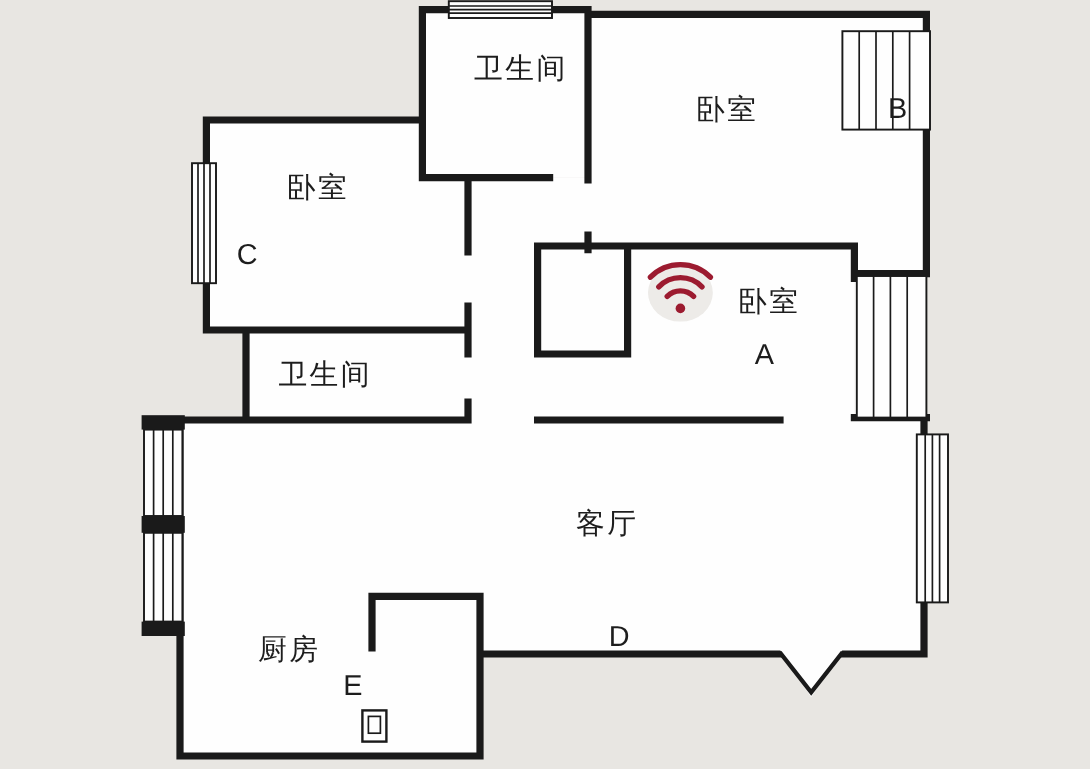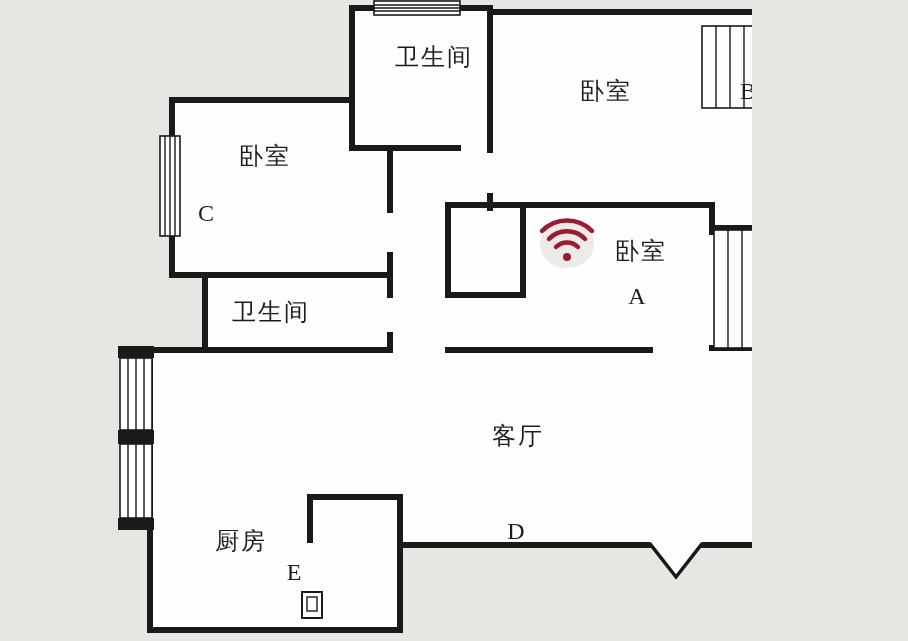--- a/index.html
+++ b/index.html
@@ -9,24 +9,23 @@
     --wifi:#9c1b30;
     --text:#1d1d1d;
   }
   html,body{margin:0;padding:0}
   body{
     background:var(--background);
     font-family:"Liberation Sans","DejaVu Sans",sans-serif;
   }
   .stage{
     position:relative;
-    width:752px;height:641px;
+    width:908px;height:641px;
     background:var(--background);
     overflow:hidden;
-    font-family:Liberation Serif, serif;
   }
   .plan-svg{position:absolute;left:0;top:0}
   .floor{fill:var(--floor);stroke:none}
   .wall{stroke:var(--wall);stroke-width:6;fill:none;stroke-linecap:square}
   .win-frame{fill:var(--floor);stroke:var(--wall);stroke-width:1.6}
   .win-line{stroke:var(--wall);stroke-width:1.4;fill:none}
   .pillar{fill:var(--wall)}
   .door-mask{fill:var(--floor)}
   .door-line{stroke:var(--wall);stroke-width:3.5;fill:none;stroke-linecap:square}
   .flue{fill:var(--floor);stroke:var(--wall);stroke-width:2}
@@ -140,18 +139,18 @@
   </svg>
 
   <div class="room-label" style="left:434px;top:57px">卫生间</div>
   <div class="room-label" style="left:606px;top:91px">卧室</div>
   <div class="room-label room-letter" style="left:748px;top:91px">B</div>
   <div class="room-label" style="left:265px;top:156px">卧室</div>
   <div class="room-label room-letter" style="left:206px;top:213px">C</div>
   <div class="room-label" style="left:641px;top:251px">卧室</div>
   <div class="room-label room-letter" style="left:637px;top:296px">A</div>
   <div class="room-label" style="left:271px;top:312px">卫生间</div>
-  <div class="room-label" style="left:518px;top:436px">客厅</div>
+  <div class="room-label" style="left:506px;top:436px">客厅</div>
   <div class="room-label room-letter" style="left:516px;top:531px">D</div>
   <div class="room-label" style="left:241px;top:541px">厨房</div>
   <div class="room-label room-letter" style="left:294px;top:572px">E</div>
 
 </div>
 
 </body></html>

